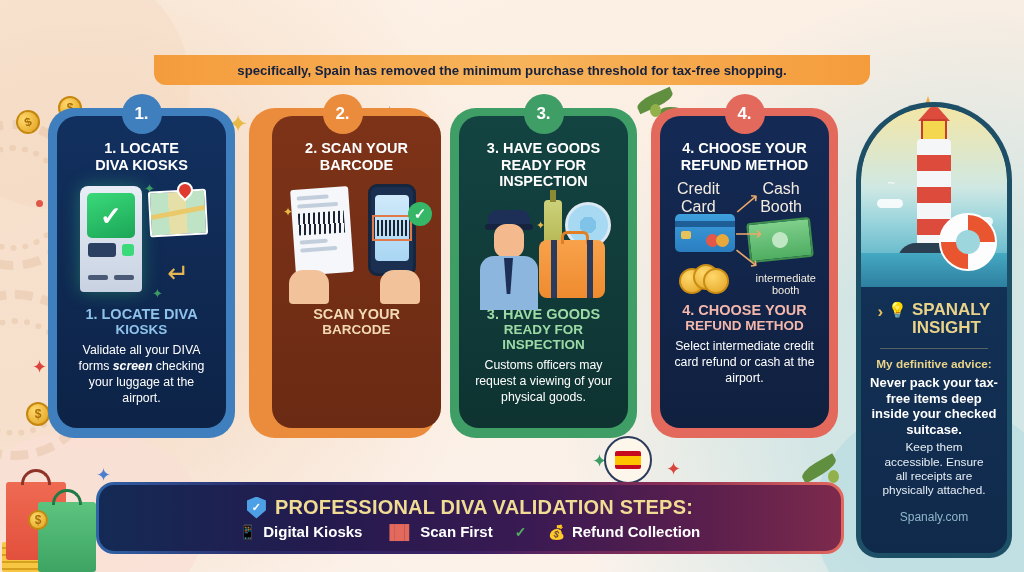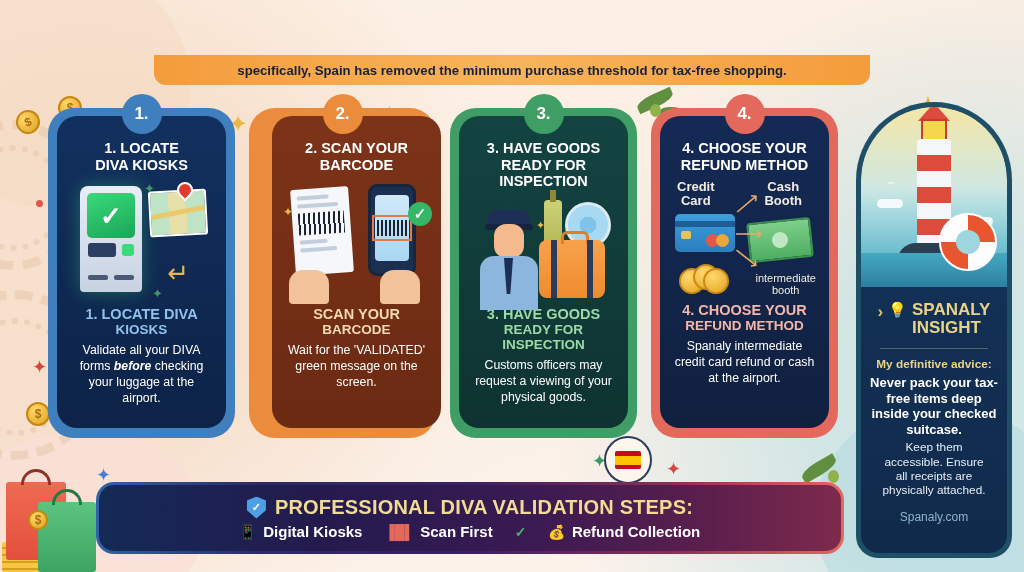--- a/index.html
+++ b/index.html
@@ -299,21 +299,21 @@
     border: 3px solid #e07f26; border-bottom: none; border-radius: 6px 6px 0 0;
   }
   .suitcase .strap {
     position: absolute; top: 0; bottom: 0; width: 6px; background: #2b3b5c;
   }
   .suitcase .s1 { left: 12px; }
   .suitcase .s2 { right: 12px; }
 
   
   .lbl {
-    position: absolute; font-size: 13px; font-weight: 700; color: #f3ece0;
+    position: absolute; font-size: 16px; font-weight: 400; color: #f3ece0;
     text-align: center; line-height: 1.1;
   }
   .lbl.credit { left: 6px; top: 0; }
   .lbl.cash { right: 16px; top: 0; }
   .lbl.spec { right: 2px; bottom: 0; font-weight: 400; font-size: 11px; }
   .ccard {
     position: absolute; left: 4px; top: 34px; width: 60px; height: 38px;
     background: linear-gradient(180deg,#3e9fdd 0%, #2a7ec0 100%);
     border-radius: 5px;
   }
@@ -629,21 +629,21 @@
           <div class="pin"></div>
           <div class="arrow-ret">↵</div>
           <div class="deco spark green" style="right:60px; top:2px; font-size:13px;">✦</div>
           <div class="deco spark green" style="right:52px; bottom:0; font-size:13px;">✦</div>
         </div>
         <div class="sub-title">
           <span>1. LOCATE DIVA</span>
           <span class="ln2">KIOSKS</span>
         </div>
         <div class="card-body">
-          <span>Validate all your DIVA forms </span><em>before</em><span> checking your luggage at the airport.</span>
+          <span>Validate all your DIVA forms </span><em>screen</em><span> checking your luggage at the airport.</span>
         </div>
       </div>
     </div>
 
     <div class="card c2">
       <div class="num-badge">2.</div>
       <div class="inner">
         <div class="card-title">
           <span>2. SCAN YOUR</span><br>
           <span>BARCODE</span>
@@ -663,21 +663,20 @@
           </div>
           <div class="checkmark">✓</div>
           <div class="hand-l"></div>
           <div class="hand-r"></div>
           <div class="deco spark" style="left:0; top:26px; font-size:12px;">✦</div>
         </div>
         <div class="sub-title">
           <span>SCAN YOUR</span>
           <span class="ln2">BARCODE</span>
         </div>
-        <div class="card-body">Wait for the 'VALIDATED' green message on the screen.</div>
       </div>
     </div>
 
     <div class="card c3">
       <div class="num-badge">3.</div>
       <div class="inner">
         <div class="card-title">
           <span>3. HAVE GOODS</span><br>
           <span>READY FOR</span><br>
           <span>INSPECTION</span>
@@ -737,21 +736,21 @@
           <div class="ar dn">⟶</div>
           <div class="lbl spec">
             <span>intermediate</span><br>
             <span>booth</span>
           </div>
         </div>
         <div class="sub-title">
           <span>4. CHOOSE YOUR</span>
           <span class="ln2">REFUND METHOD</span>
         </div>
-        <div class="card-body">Spanaly intermediate credit card refund or cash at the airport.</div>
+        <div class="card-body">Select intermediate credit card refund or cash at the airport.</div>
       </div>
     </div>
   </div>
 
   <div class="insight">
     <div class="ibody">
       <div class="lighthouse-scene">
         <div class="cloud" style="left:16px; top:92px;"></div>
         <div class="cloud" style="right:14px; top:110px; width:32px;"></div>
         <div class="gull" style="left:26px; top:70px;">∼</div>

